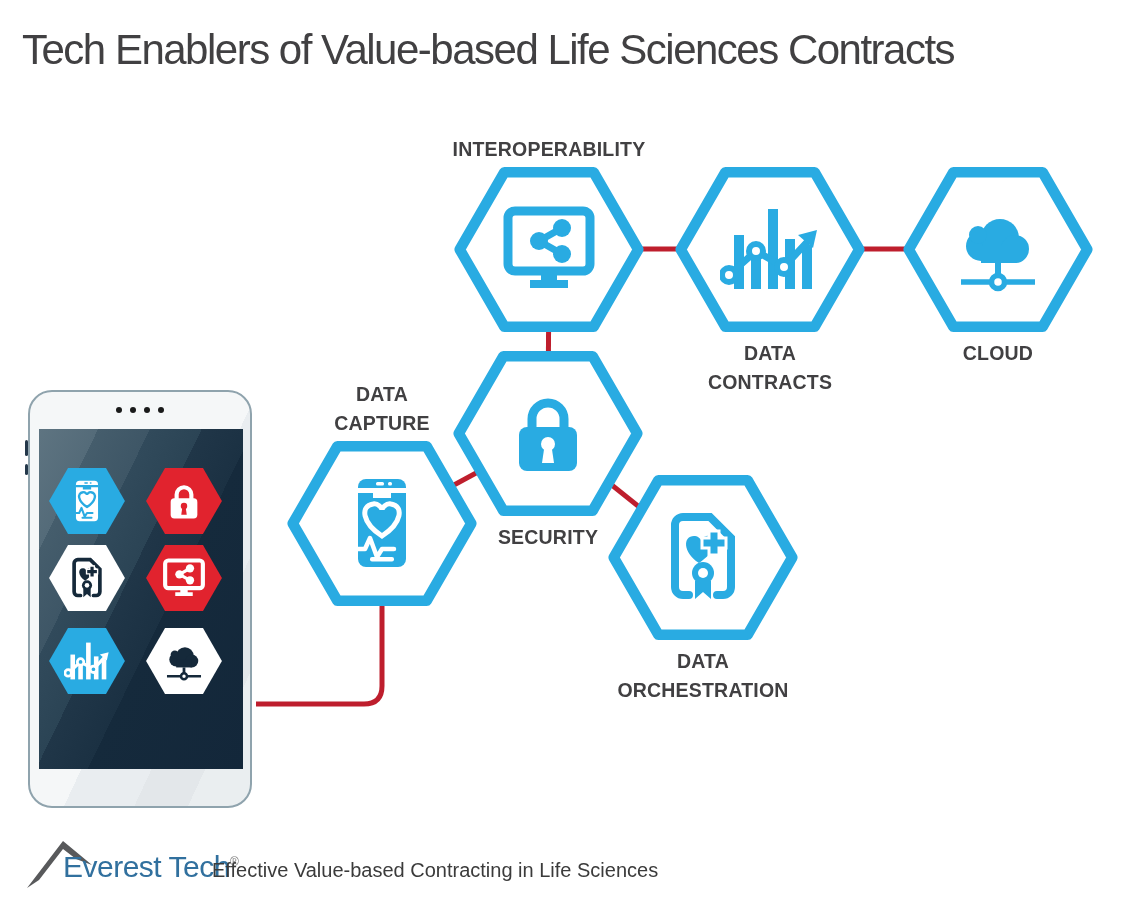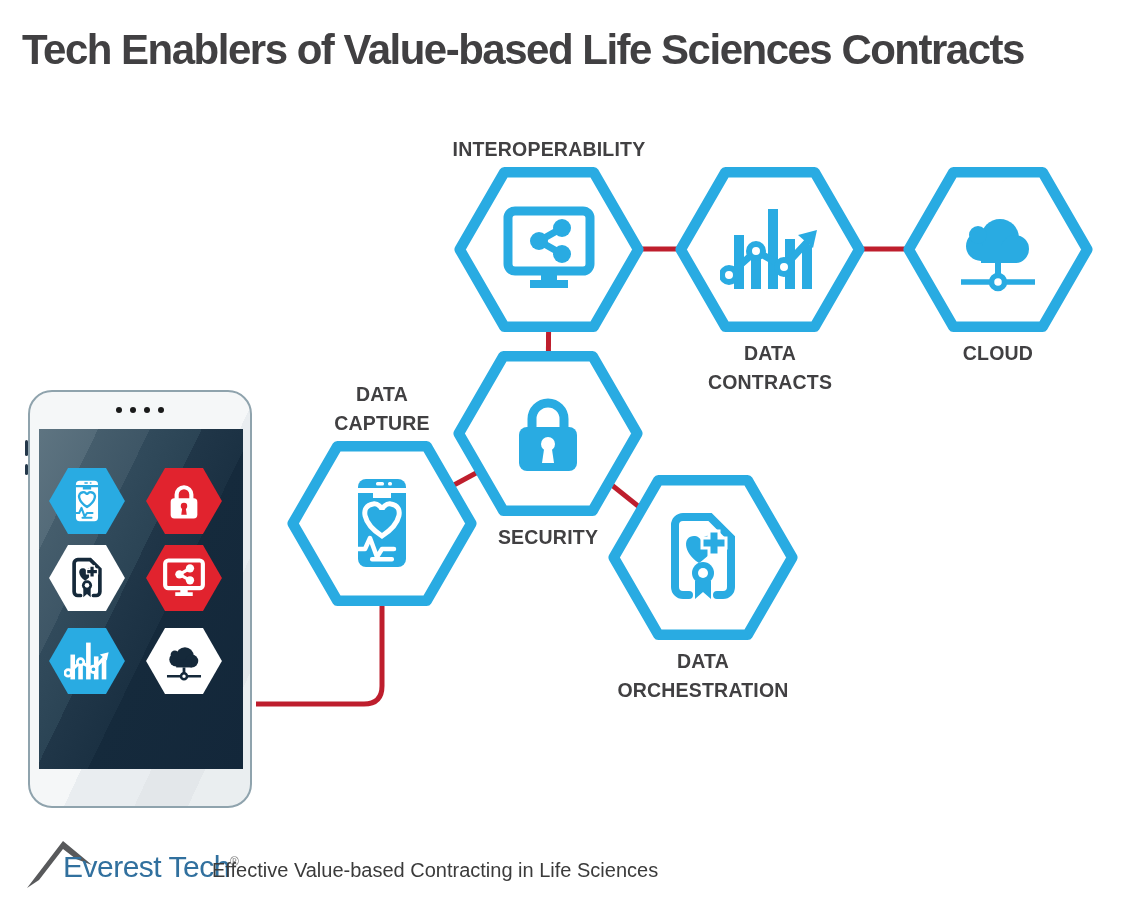--- a/index.html
+++ b/index.html
@@ -2,21 +2,21 @@
 <html><head>
 <meta charset="utf-8">
 <style>
   html,body { margin:0; padding:0; background:#fff; }
   .canvas {
     position:relative; width:1130px; height:917px; background:#fff;
     font-family:"Liberation Sans", sans-serif; overflow:hidden;
   }
   .page-title {
     position:absolute; left:22px; top:26px;
-    font-size:42px; font-weight:bold; color:#414042;
+    font-size:42px; font-weight:normal; color:#414042;
     letter-spacing:-1.5px; white-space:nowrap;
   }
   svg.connectors { position:absolute; left:0; top:0; z-index:1; }
 
   
   .hexnode { position:absolute; width:192px; height:167px; z-index:2; }
   .hexnode .hex { display:block; width:192px; height:167px; }
   .hexnode .icon {
     position:absolute; left:46px; top:33px; width:100px; height:100px;
     color:#29ABE2; --hexbg:#ffffff;

